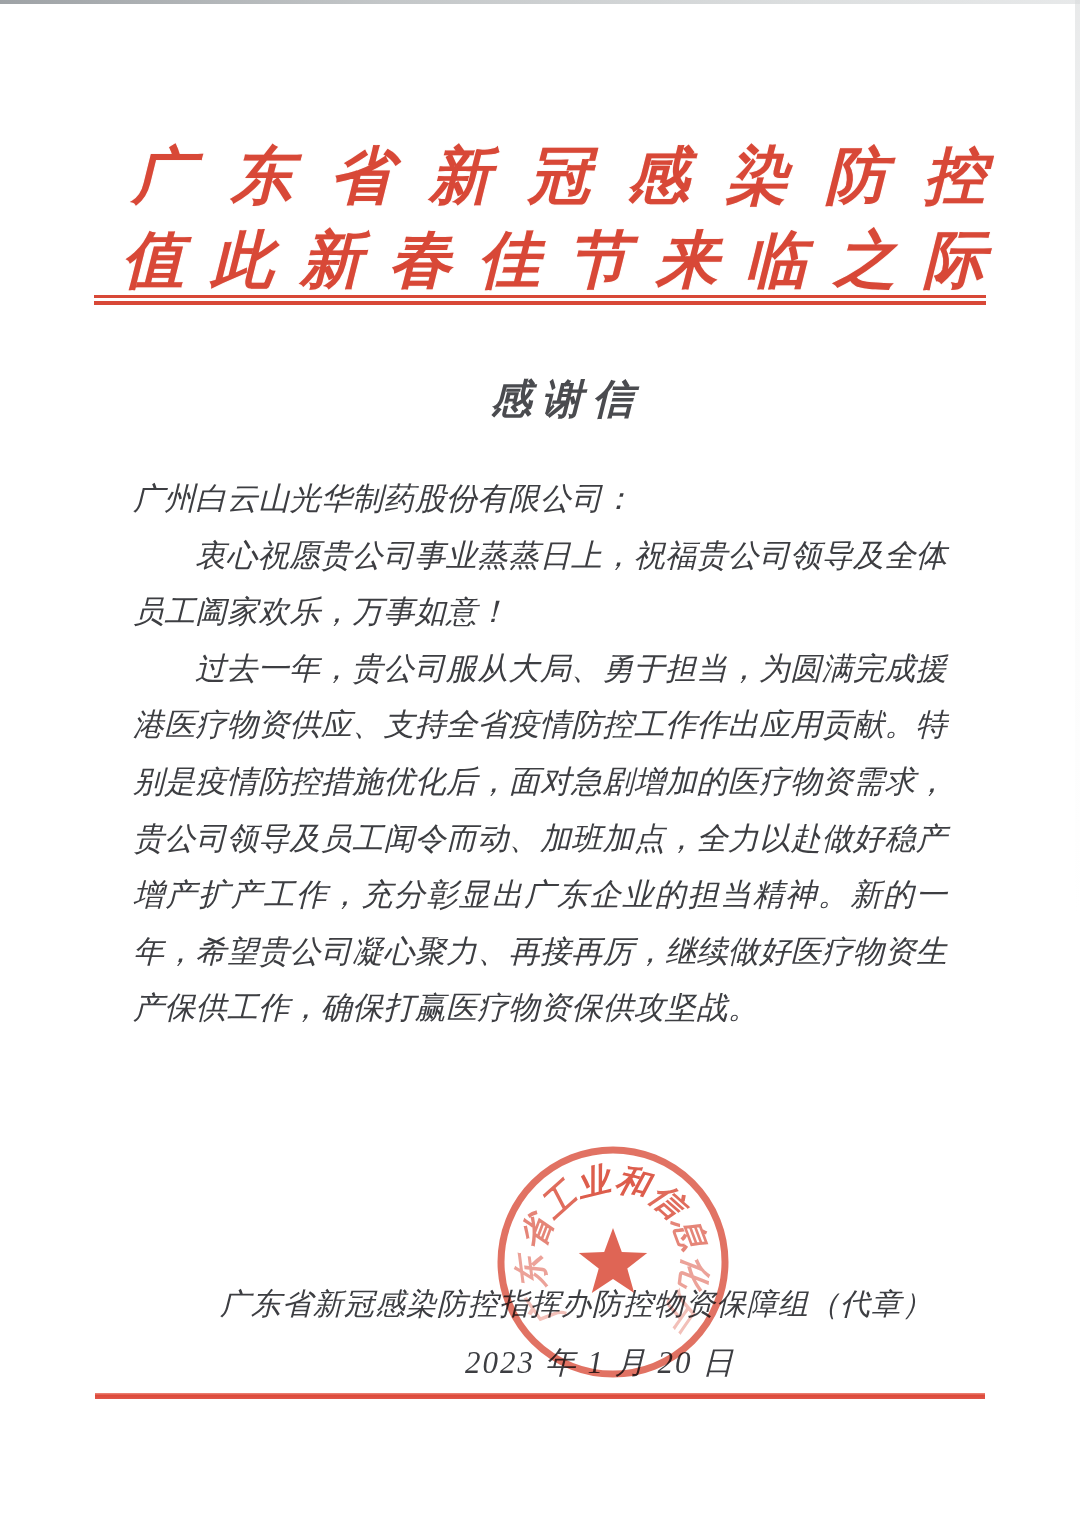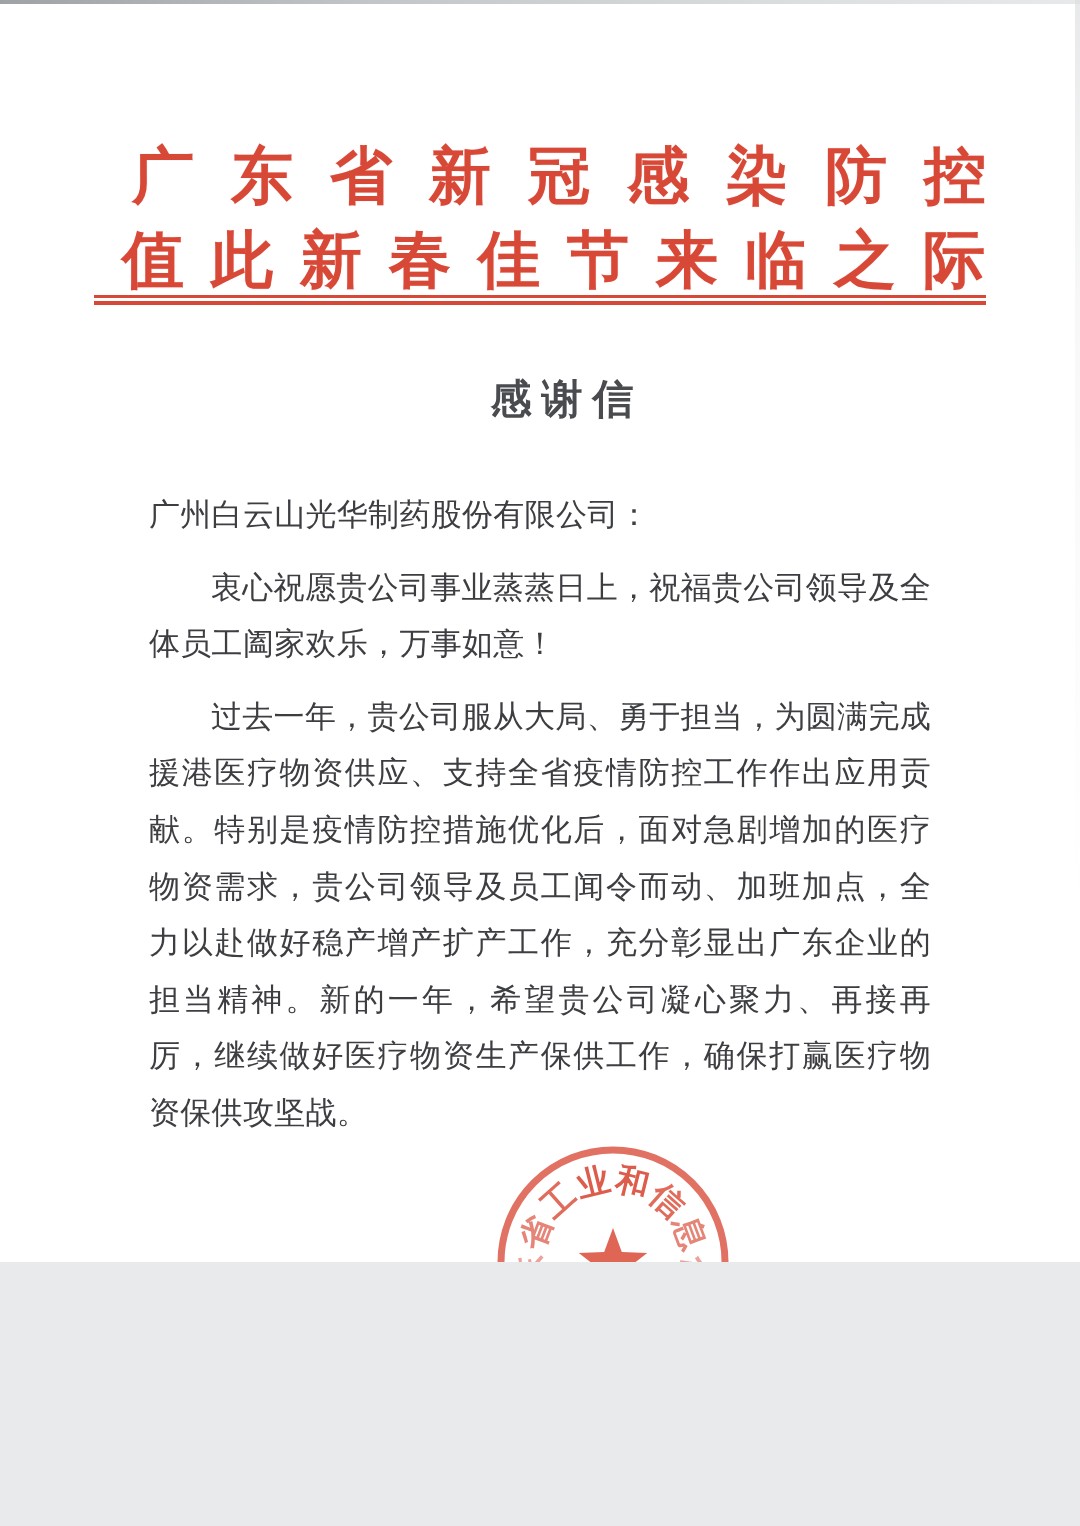--- a/index.html
+++ b/index.html
@@ -5,24 +5,25 @@
   :root{
     --header-red:#d84837;
     --seal-red:#d94a37;
     --rule-red:#dd4a3a;
     --body-ink:#3d3e42;
     --title-ink:#4a4b4f;
   }
   html,body{margin:0;padding:0;background:#e9eaeb;}
   .page{
     position:relative;
-    width:1080px;height:1262px;
+    width:1080px;height:1526px;
     background:#ffffff;
     overflow:hidden;
     font-family:"Liberation Serif","DejaVu Serif",serif;
+    font-style:italic;
   }
   
   .scan-edge-top{
     position:absolute;top:0;left:0;width:1080px;height:4px;
     background:linear-gradient(90deg,#8d9296 0%,#b8bcbe 35%,#d6d9da 75%,#e3e5e6 100%);
     opacity:.85;
   }
   .scan-edge-right{
     position:absolute;top:0;right:0;width:5px;height:1526px;
     background:linear-gradient(180deg,#d9dbdc 0%,#f2f3f3 20%,#ffffff 60%);
@@ -54,21 +55,21 @@
     padding-left:22px;
   }
 
   .letter-body{
     position:absolute;top:471px;left:133px;width:814px;
     font-size:31px;line-height:56.6px;letter-spacing:.3px;
     color:var(--body-ink);
     text-align:justify;
     z-index:2;
   }
-  .letter-body p{margin:16px;}
+  .letter-body p{margin:0;}
   .letter-body p.indent{text-indent:2em;}
 
   .signature-line{
     position:absolute;top:1284px;left:133px;width:812px;
     font-size:30px;color:var(--body-ink);
     text-align:right;padding-right:12px;box-sizing:border-box;
     letter-spacing:1px;
     z-index:2;
   }
   .date-line{
@@ -116,20 +117,21 @@
   <div class="doc-title">感谢信</div>
 
   <div class="letter-body">
     <p>广州白云山光华制药股份有限公司：</p>
     <p class="indent">衷心祝愿贵公司事业蒸蒸日上，祝福贵公司领导及全体员工阖家欢乐，万事如意！</p>
     <p class="indent">过去一年，贵公司服从大局、勇于担当，为圆满完成援港医疗物资供应、支持全省疫情防控工作作出应用贡献。特别是疫情防控措施优化后，面对急剧增加的医疗物资需求，贵公司领导及员工闻令而动、加班加点，全力以赴做好稳产增产扩产工作，充分彰显出广东企业的担当精神。新的一年，希望贵公司凝心聚力、再接再厉，继续做好医疗物资生产保供工作，确保打赢医疗物资保供攻坚战。</p>
   </div>
 
   <div class="signature-line">广东省新冠感染防控指挥办防控物资保障组（代章）</div>
 
+  <div class="date-line">2023 年 1 月 20 日</div>
 
   <svg class="seal" viewBox="0 0 252 252" xmlns="http://www.w3.org/2000/svg">
     <circle cx="126" cy="126" r="112" fill="none" stroke="#d94a37" stroke-width="7" opacity="0.78"></circle>
     <polygon points="0,-36 8.8,-12.1 34.2,-11.1 14.3,4.6 21.2,29.1 0,15 -21.2,29.1 -14.3,4.6 -34.2,-11.1 -8.8,-12.1" transform="translate(126,128)" fill="#d94a37" opacity="0.85"></polygon>
     <g id="seal-ring">
         <text x="58.82953236830265" y="173.03326778078576" transform="rotate(-125 58.82953236830265 173.03326778078576)" class="seal-char" opacity="0.35">广</text>
         <text x="44.65058668131353" y="136.30887737367735" transform="rotate(-97.22222222222223 44.65058668131353 136.30887737367735)" class="seal-char" opacity="0.51">东</text>
         <text x="49.220761377481764" y="97.20853396323132" transform="rotate(-69.44444444444444 49.220761377481764 97.20853396323132)" class="seal-char" opacity="0.67">省</text>
         <text x="71.48673901965711" y="64.74394415823832" transform="rotate(-41.66666666666667 71.48673901965711 64.74394415823832)" class="seal-char" opacity="0.81">工</text>
         <text x="106.31673711266151" y="46.39742992774717" transform="rotate(-13.888888888888886 106.31673711266151 46.39742992774717)" class="seal-char" opacity="0.89">业</text>

